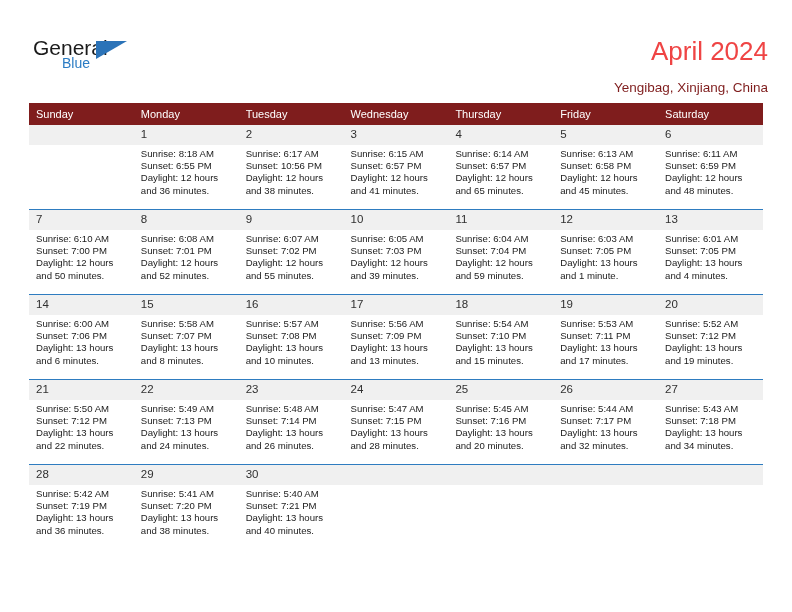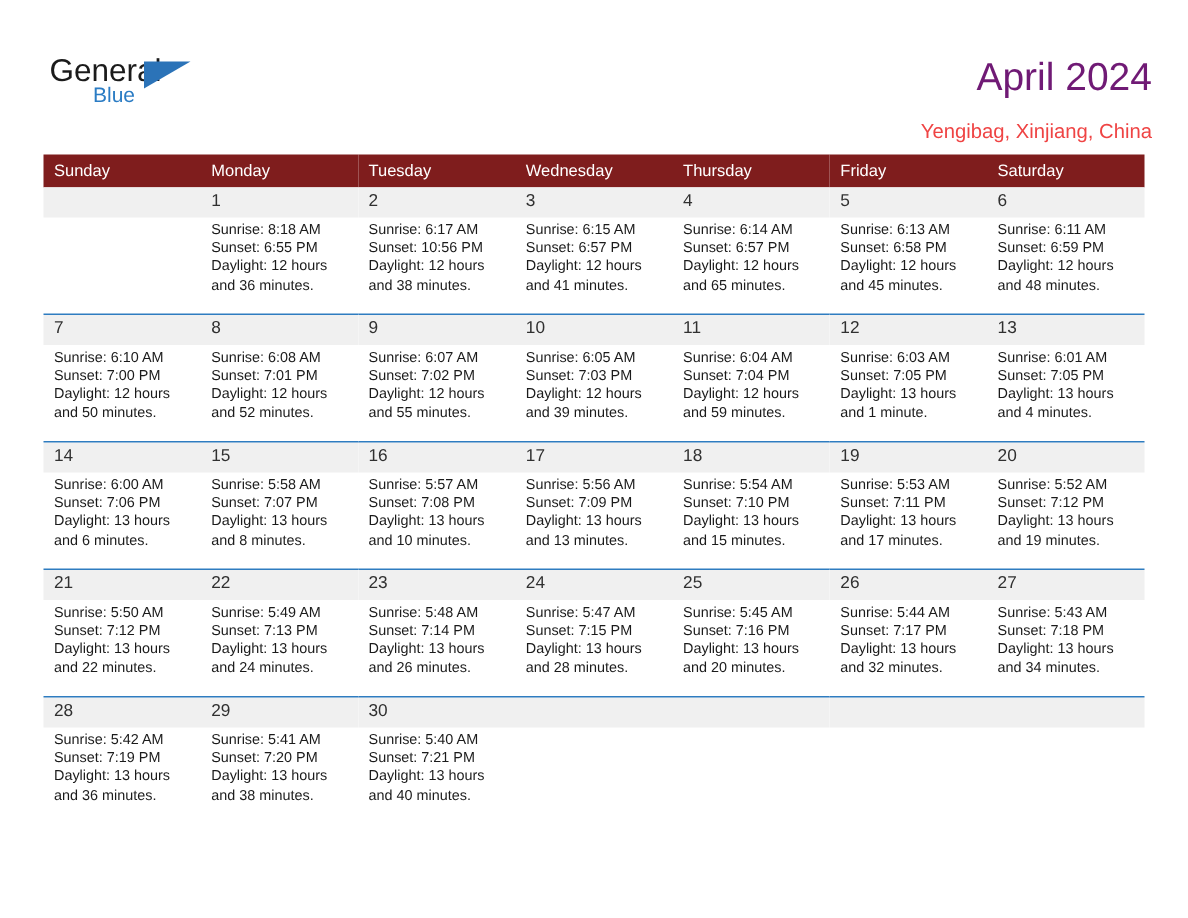--- a/index.html
+++ b/index.html
@@ -62,30 +62,30 @@
     font-size: 14px;
     color: #2b7cc4;
     font-family: "Liberation Sans", sans-serif;
   }
 
   .title {
     position: absolute;
     right: 35px;
     top: 36px;
     font-size: 26px;
-    color: #701a75;
+    color: #ef4444;
     text-align: left;
     white-space: nowrap;
   }
   .subtitle {
     position: absolute;
     right: 35px;
     top: 80px;
     font-size: 13.5px;
-    color: #ef4444;
+    color: #7f1d1d;
     text-align: center;
     white-space: nowrap;
   }
 
   
   .cal {
     position: absolute;
     left: 29px;
     top: 103px;
     width: 734px;

